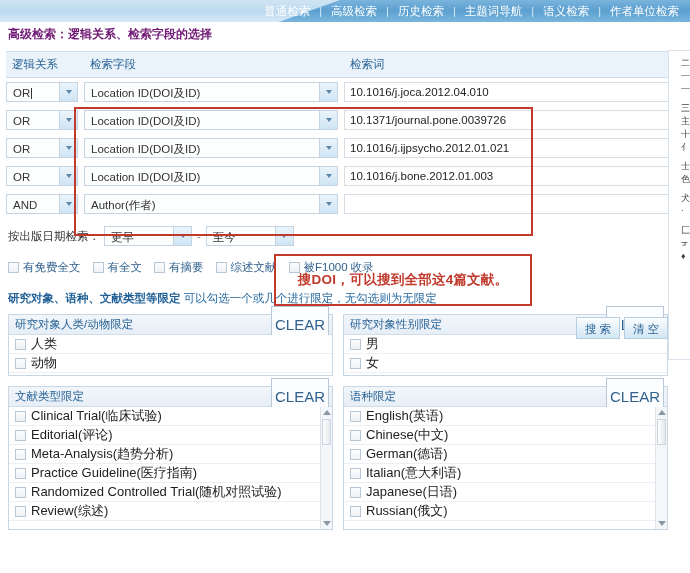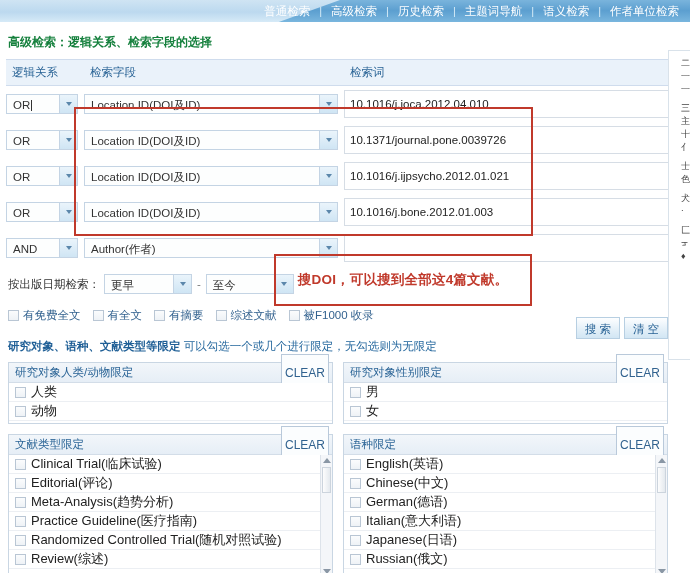--- a/index.html
+++ b/index.html
@@ -56,24 +56,24 @@
     position: relative;
     width: 690px;
   }
   .leftcol {
     position: absolute;
     left: 0; top: 0;
     width: 668px;
   }
 
   .section-title {
-    color: #15803d;
+    color: #701a75;
     font-weight: bold;
     font-size: 12px;
-    padding: 12px 0 8px 8px;
+    padding: 4px 0 8px 8px;
   }
 
   
   .qtable {
     width: 660px;
     margin-left: 6px;
     border-collapse: collapse;
   }
   .qhead td {
     background: #eaf2fa;
@@ -130,21 +130,21 @@
     display: inline-block;
     width: 1px;
     height: 11px;
     background: #333;
     vertical-align: -2px;
     margin-left: 1px;
   }
 
   .kwinput {
     width: 328px;
-    height: 28px;
+    height: 20px;
     border: 1px solid #d6dde5;
     background: #ffffff;
     font-family: "Liberation Sans", sans-serif;
     font-size: 11.5px;
     color: #222;
     padding: 2px 5px;
     box-sizing: border-box;
   }
 
   
@@ -254,21 +254,21 @@
     align-items: center;
     justify-content: space-between;
     padding: 0 3px 0 6px;
     color: #2a6496;
     font-size: 11.5px;
   }
   .clear-btn {
     border: 1px solid #b9c9da;
     background: #fbfdfe;
     color: #31628f;
-    font-size: 12px;
+    font-size: 15px;
     line-height: 12px;
     padding: 12px 3px;
     font-family: "Liberation Sans", sans-serif;
   }
   .panel-body {
     position: relative;
     background: #fff;
   }
   .panel-body.short { height: 40px; }
   .panel-body.tall  { height: 122px; overflow: hidden; }

